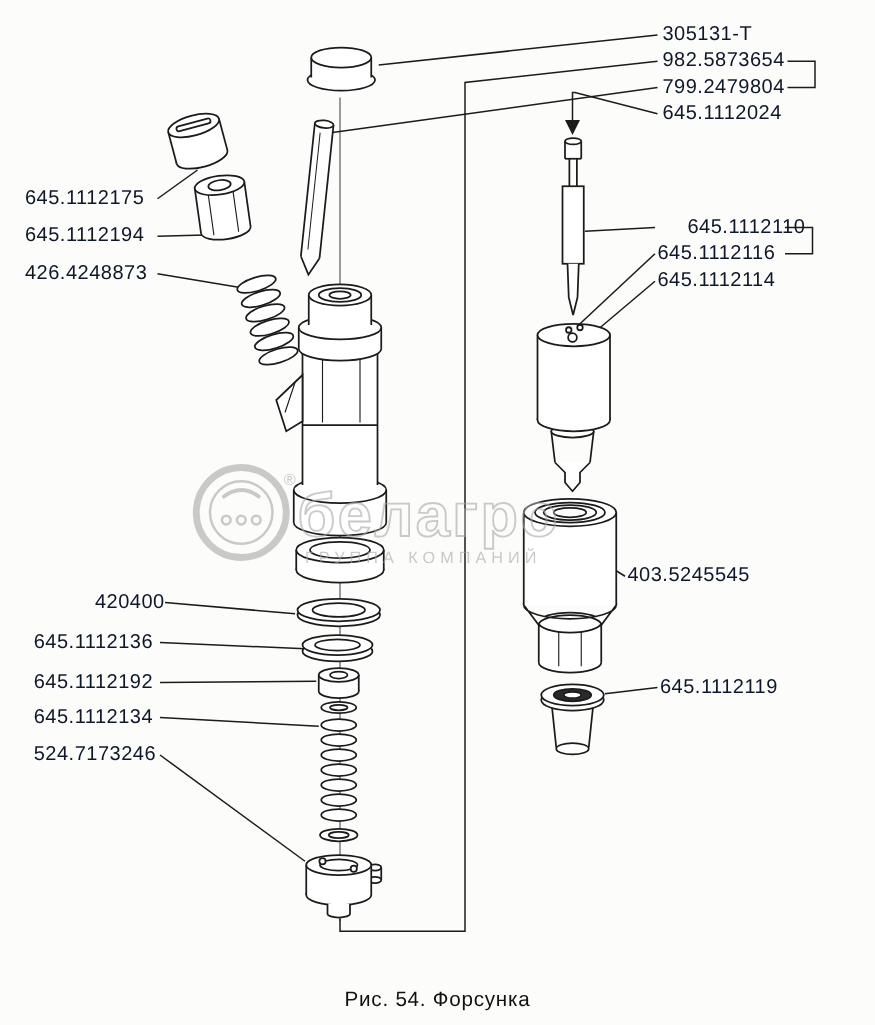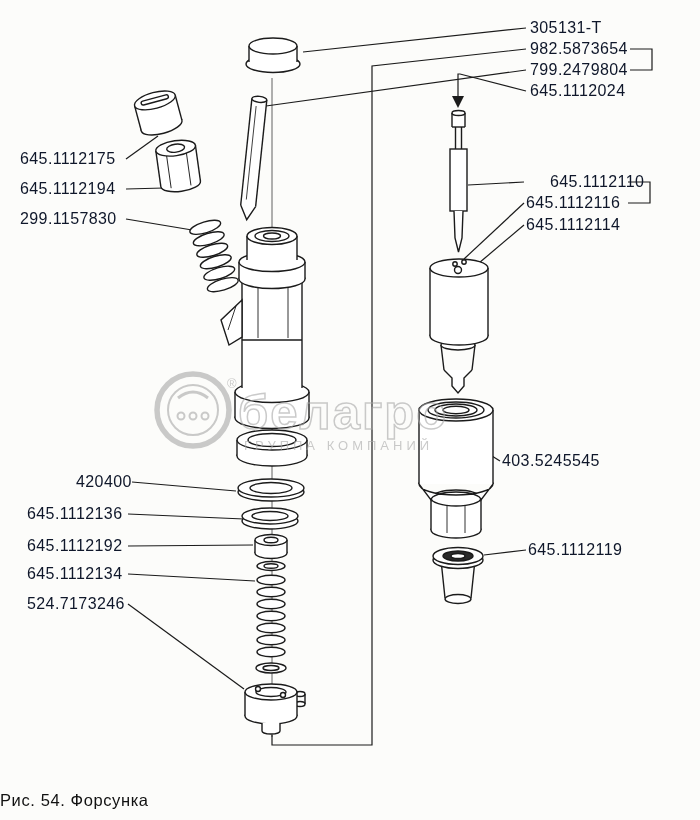--- a/index.html
+++ b/index.html
@@ -14,21 +14,21 @@
     position:absolute;
     font:16px/1.15 "Liberation Sans", sans-serif;
     color:#0f172a;
     letter-spacing:0.4px;
     white-space:nowrap;
     z-index:5;
   }
   .caption{
     position:absolute;
     left:0;top:791px;width:700px;
-    text-align:left;
+    text-align:center;
     font:16.5px/1.2 "Liberation Sans", sans-serif;
     color:#111;
     letter-spacing:0.6px;
     z-index:5;
   }
 </style>
 </head>
 <body>
 
 <div id="stage">
@@ -275,21 +275,21 @@
     </g>
   </svg>
 
   <div class="lbl" style="left:530px;top:19px">305131-Т</div>
   <div class="lbl" style="left:530px;top:40px">982.5873654</div>
   <div class="lbl" style="left:530px;top:61px">799.2479804</div>
   <div class="lbl" style="left:530px;top:82px">645.1112024</div>
 
   <div class="lbl" style="left:20px;top:150px">645.1112175</div>
   <div class="lbl" style="left:20px;top:180px">645.1112194</div>
-  <div class="lbl" style="left:20px;top:210px">299.1157830</div>
+  <div class="lbl" style="left:20px;top:210px">426.4248873</div>
 
   <div class="lbl" style="left:550px;top:173px">645.1112110</div>
   <div class="lbl" style="left:526px;top:194px">645.1112116</div>
   <div class="lbl" style="left:526px;top:216px">645.1112114</div>
 
   <div class="lbl" style="left:76px;top:473px">420400</div>
   <div class="lbl" style="left:27px;top:505px">645.1112136</div>
   <div class="lbl" style="left:27px;top:537px">645.1112192</div>
   <div class="lbl" style="left:27px;top:565px">645.1112134</div>
   <div class="lbl" style="left:27px;top:595px">524.7173246</div>

